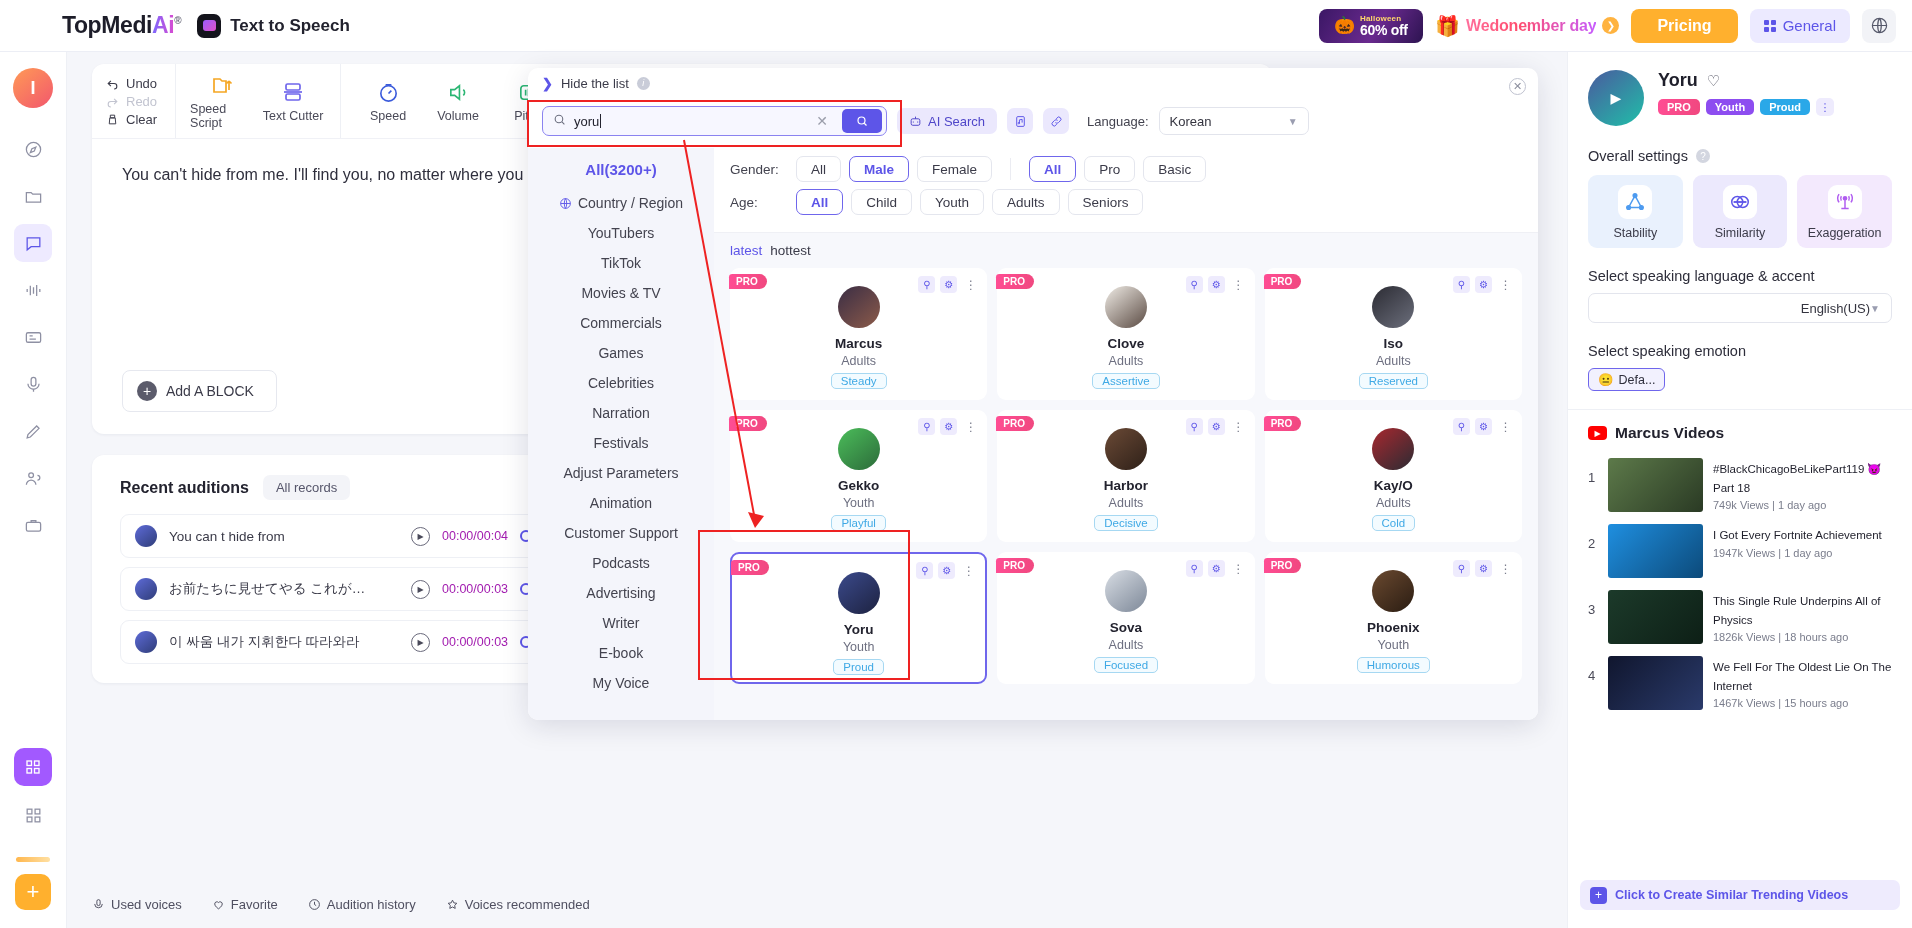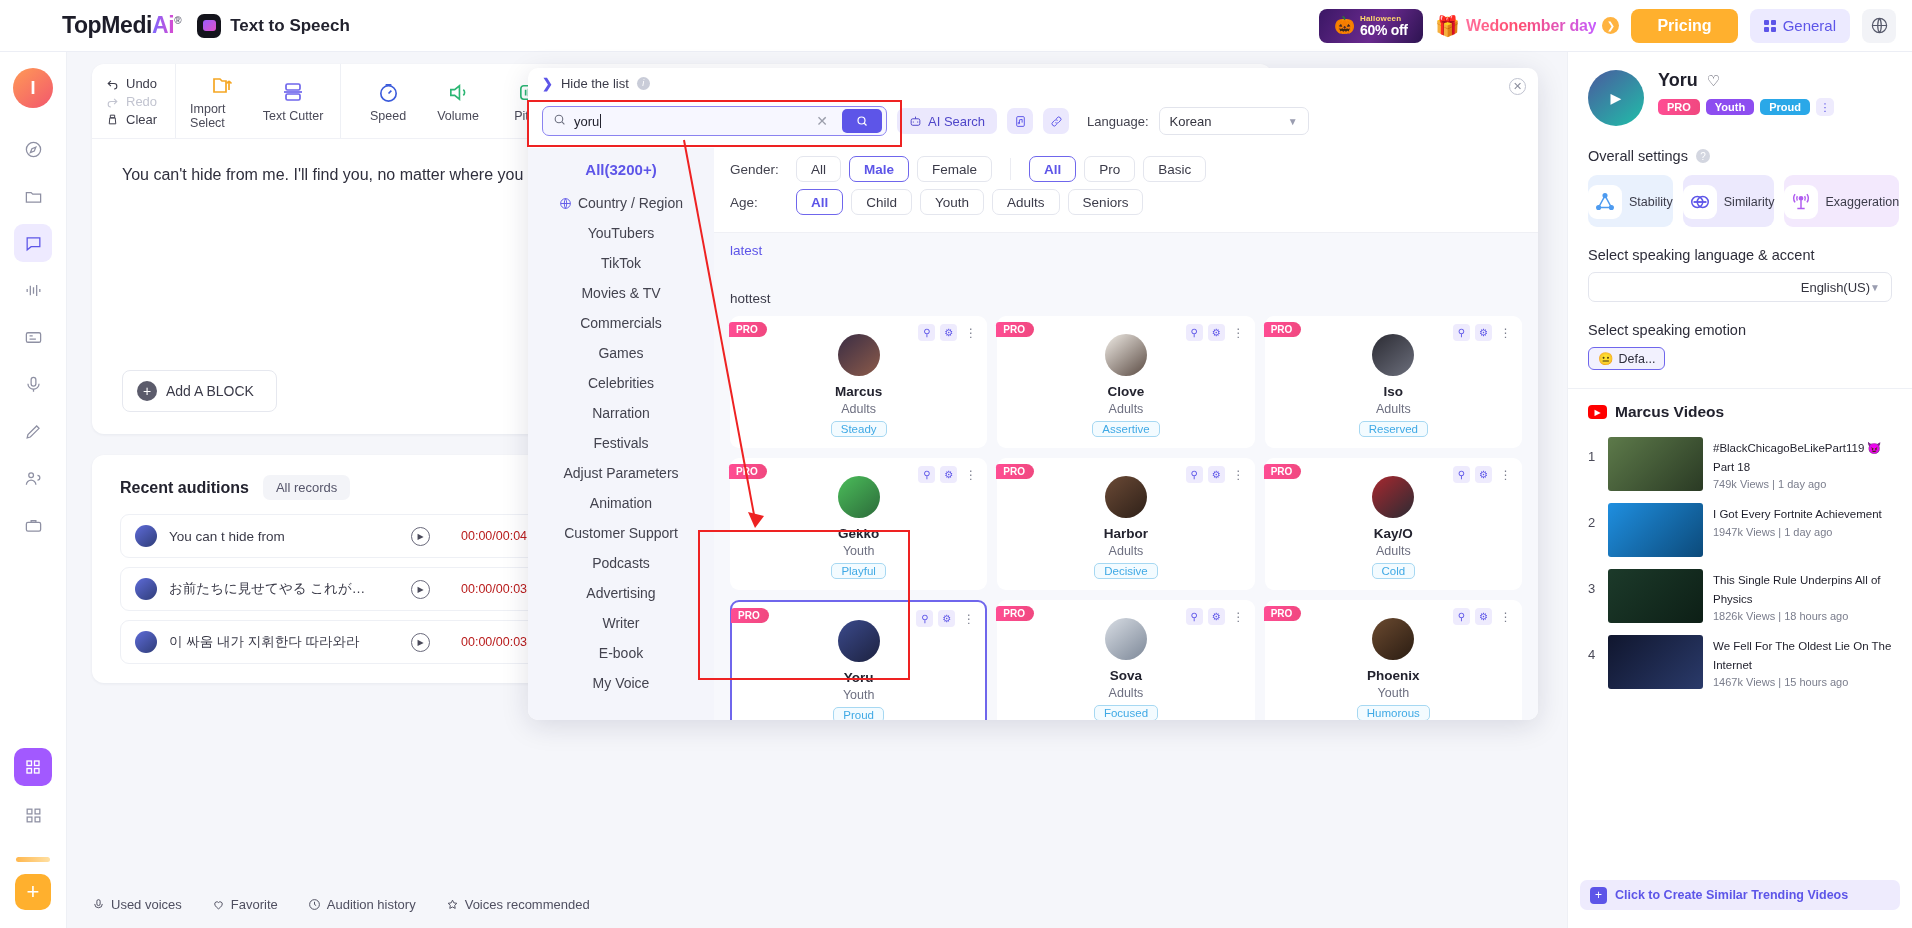--- a/index.html
+++ b/index.html
@@ -132,21 +132,21 @@
   .aud-head { display: flex; align-items: center; gap: 14px; margin-bottom: 14px; }
   .aud-title { font-size: 16px; font-weight: 700; color: #23232f; }
   .aud-chip { font-size: 13px; color: #55556a; background: #f3f4f8; border-radius: 7px; padding: 5px 13px; cursor: pointer; }
   .aud-row {
     display: flex; align-items: center; height: 44px; border: 1px solid #eef0f5;
     border-radius: 9px; margin-bottom: 9px; padding: 0 14px; gap: 12px;
   }
   .aud-av { width: 22px; height: 22px; border-radius: 50%; background: linear-gradient(140deg,#5e6bd8,#2f3d78); }
   .aud-txt { font-size: 13.5px; color: #3a3a48; width: 230px; overflow: hidden; white-space: nowrap; }
   .play-circ { width: 19px; height: 19px; border-radius: 50%; border: 1.4px solid #6a6a7c; display: flex; align-items: center; justify-content: center; font-size: 8px; color: #4a4a5a; cursor: pointer; }
-  .aud-time { font-size: 12.5px; color: #b91c1c; margin-left: 19px; }
+  .aud-time { font-size: 12.5px; color: #a21caf; }
   .aud-slider { flex: 1; height: 4px; border-radius: 3px; background: #e8e9f2; position: relative; }
   .aud-knob { position: absolute; left: 0; top: -4px; width: 12px; height: 12px; border-radius: 50%; border: 2.5px solid #5d55e8; background: #fff; }
 
   
   .bottom-links {
     position: absolute; left: 92px; bottom: 16px; display: flex; gap: 30px;
     font-size: 13px; color: #4f4f60; z-index: 5;
   }
   .bottom-links span { display: flex; align-items: center; gap: 6px; cursor: pointer; }
 
@@ -196,21 +196,21 @@
   .flabel { font-size: 13.5px; color: #43434f; width: 58px; }
   .pill {
     height: 26px; min-width: 42px; padding: 0 14px; border-radius: 7px;
     border: 1px solid #e4e6ee; background: #fff; font-size: 13.5px; color: #3b3b49;
     display: flex; align-items: center; justify-content: center; cursor: pointer;
     font-family: inherit;
   }
   .pill.sel { border-color: #6f66ec; color: #5d55e8; font-weight: 600; text-align: center; }
   .fdiv { width: 1px; height: 22px; background: #ebecf2; margin: 0 10px; }
 
-  .sorts { display: flex; gap: 33px; padding: 10px 16px 6px; font-size: 13.5px; flex-direction: column; }
+  .sorts { display: flex; gap: 8px; padding: 10px 16px 6px; font-size: 13.5px; }
   .sort-a { color: #5d55e8; cursor: pointer; }
   .sort-b { color: #3b3b49; cursor: pointer; }
 
   .cards { padding: 4px 16px 16px; display: grid; grid-template-columns: repeat(3,1fr); gap: 10px; overflow: hidden; }
   .vcard {
     position: relative; background: #fff; border-radius: 9px; height: 132px;
     display: flex; flex-direction: column; align-items: center; padding-top: 18px;
   }
   .vcard.highlight { border: 2px solid #6f66ec; }
   .pro-tag {
@@ -244,21 +244,21 @@
   .tagline { display: flex; align-items: center; gap: 6px; margin-top: 7px; }
   .tg { font-size: 11px; font-weight: 700; color: #fff; border-radius: 5px; padding: 2px 9px; }
   .tg.pro { background: linear-gradient(100deg,#ff4d94,#f0487f); }
   .tg.youth { background: #8d4df0; }
   .tg.proud { background: #2aa8e8; }
   .tg-dots { width: 18px; height: 18px; border-radius: 5px; background: #eeebfd; color: #5d55e8; display: flex; align-items: center; justify-content: center; font-size: 11px; cursor: pointer; }
 
   .sec-title { font-size: 14.5px; color: #2d2d3a; margin: 22px 0 11px; display: flex; align-items: center; gap: 8px; }
   .qmark { width: 14px; height: 14px; border-radius: 50%; background: #d3d6e0; color: #fff; font-size: 10px; display: flex; align-items: center; justify-content: center; }
   .settings-row { display: flex; gap: 10px; }
-  .set-card { flex: 1; border-radius: 9px; padding: 10px 0 8px; display: flex; flex-direction: row; align-items: center; gap: 7px; cursor: pointer; }
+  .set-card { flex: 1; border-radius: 9px; padding: 10px 0 8px; display: flex; flex-direction: column; align-items: center; gap: 7px; cursor: pointer; }
   .set-card .sbox { width: 34px; height: 34px; border-radius: 9px; background: #fff; display: flex; align-items: center; justify-content: center; }
   .set-lbl { font-size: 12.5px; color: #3b3b49; }
   .sc-stability { background: #e9f1fd; }
   .sc-similarity { background: #ece9fd; }
   .sc-exagg { background: #f3e9fd; }
 
   .lbl { font-size: 14.5px; color: #2d2d3a; margin: 20px 0 9px; }
   .sel-box {
     height: 30px; border: 1px solid #e3e5ed; border-radius: 7px; display: flex;
     align-items: center; justify-content: flex-end; padding: 0 11px; font-size: 13px;
@@ -428,21 +428,21 @@
         </div>
       </div>
       <div class="tool-group">
         <div class="tool">
           <span class="gi">
             <svg width="24" height="24" viewBox="0 0 24 24" fill="none" stroke="#f5a623" stroke-width="1.7">
                 <path d="M3 6h6l2 2h4v11H3z"></path>
                 <path d="M18 17V8m0 0l-2.5 2.5M18 8l2.5 2.5"></path>
               </svg>
           </span>
-          <span>Import Select</span>
+          <span>Speed Script</span>
         </div>
         <div class="tool">
           <span class="gi">
             <svg width="24" height="24" viewBox="0 0 24 24" fill="none" stroke="#6f66ec" stroke-width="1.7">
                 <rect x="5" y="4" width="14" height="6" rx="1.5"></rect>
                 <rect x="5" y="14" width="14" height="6" rx="1.5"></rect>
                 <path d="M3 12h18"></path>
               </svg>
           </span>
           <span>Text Cutter</span>

